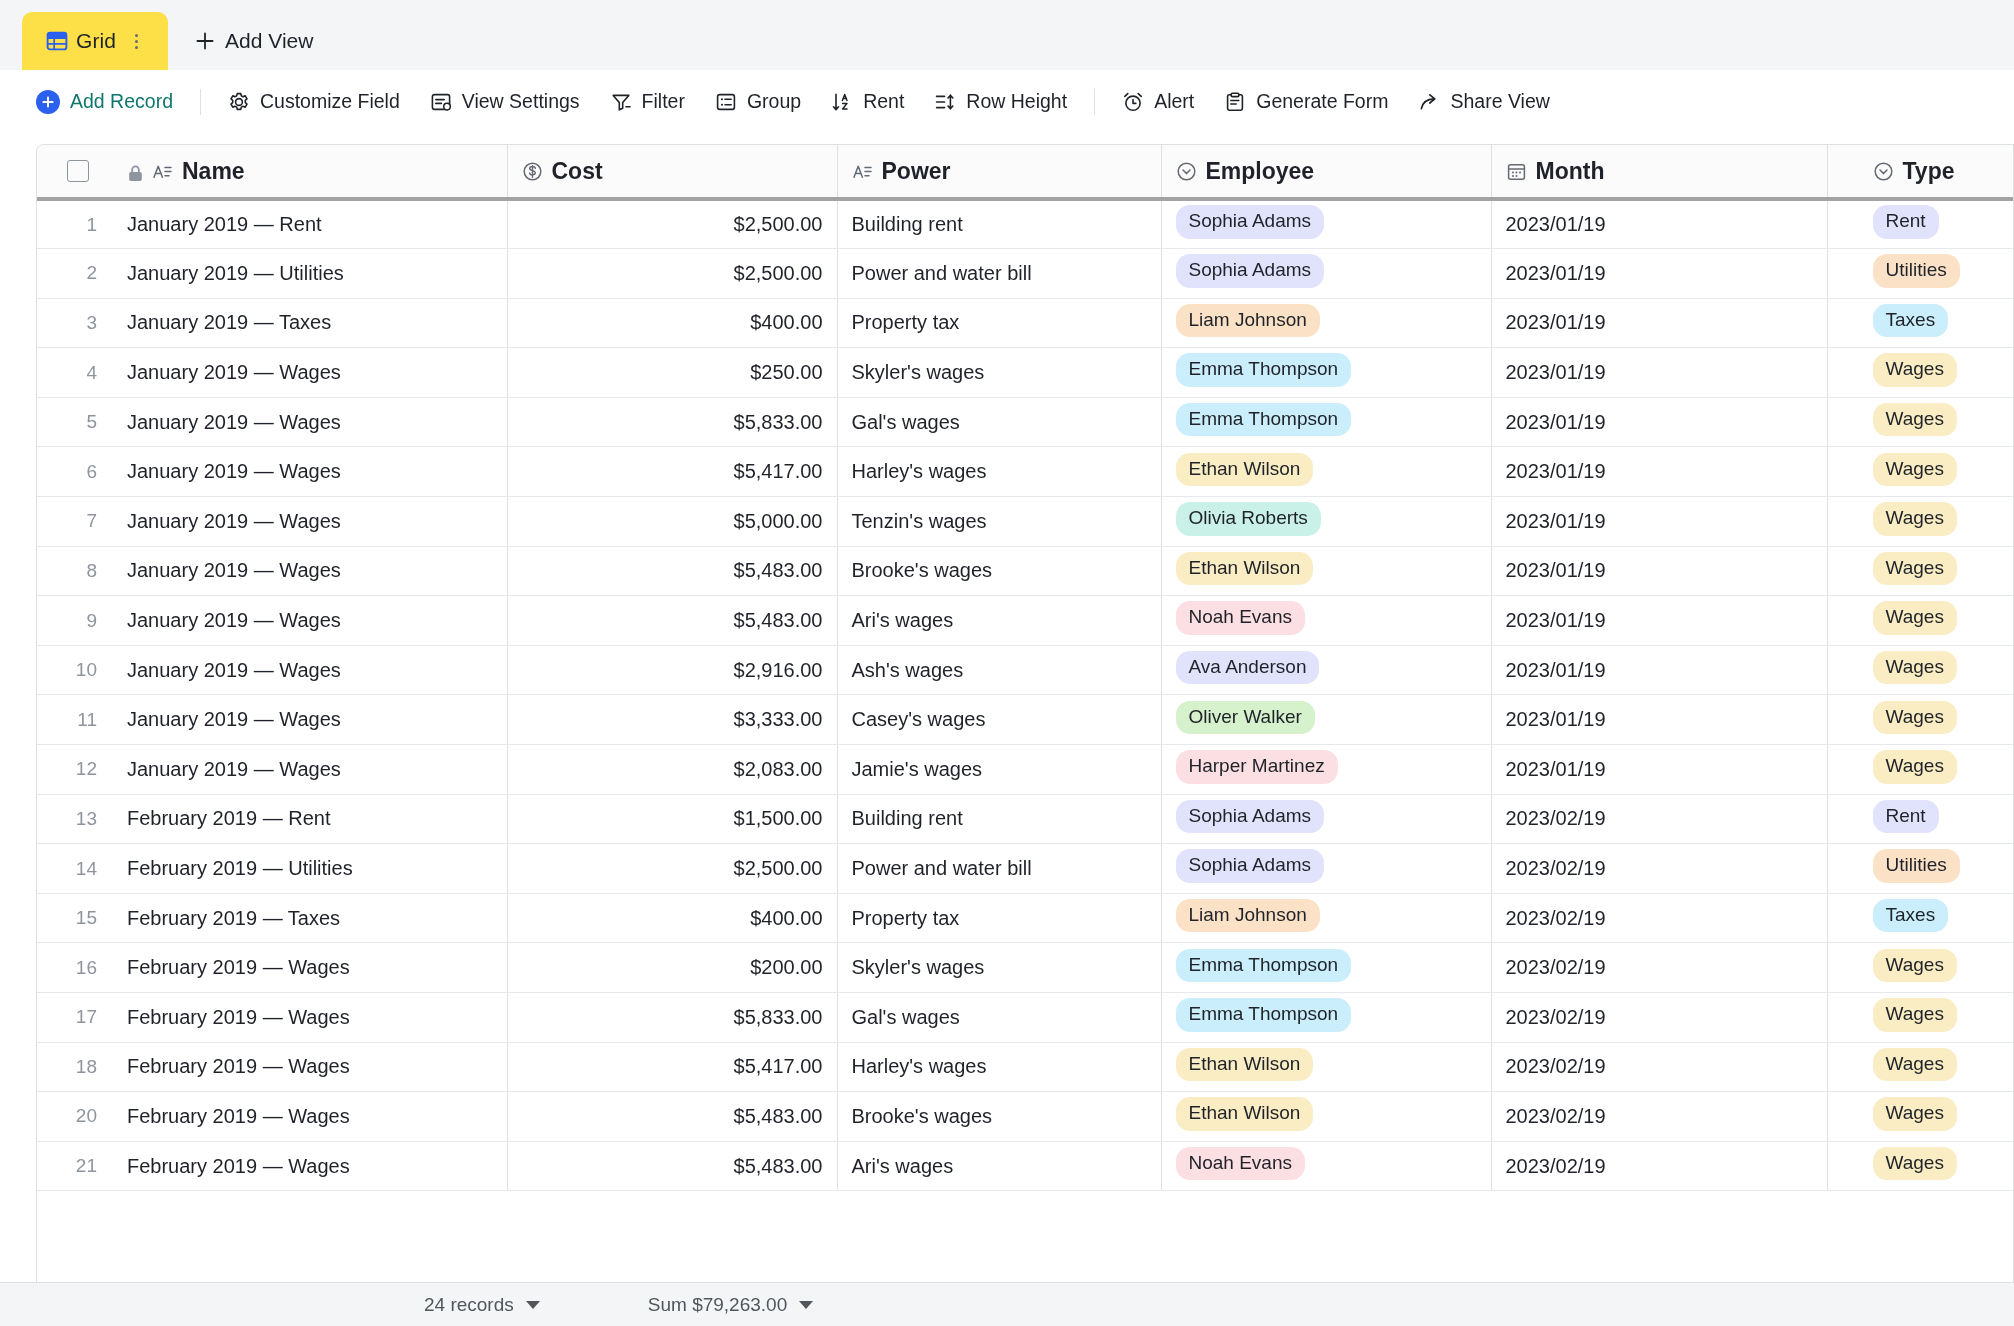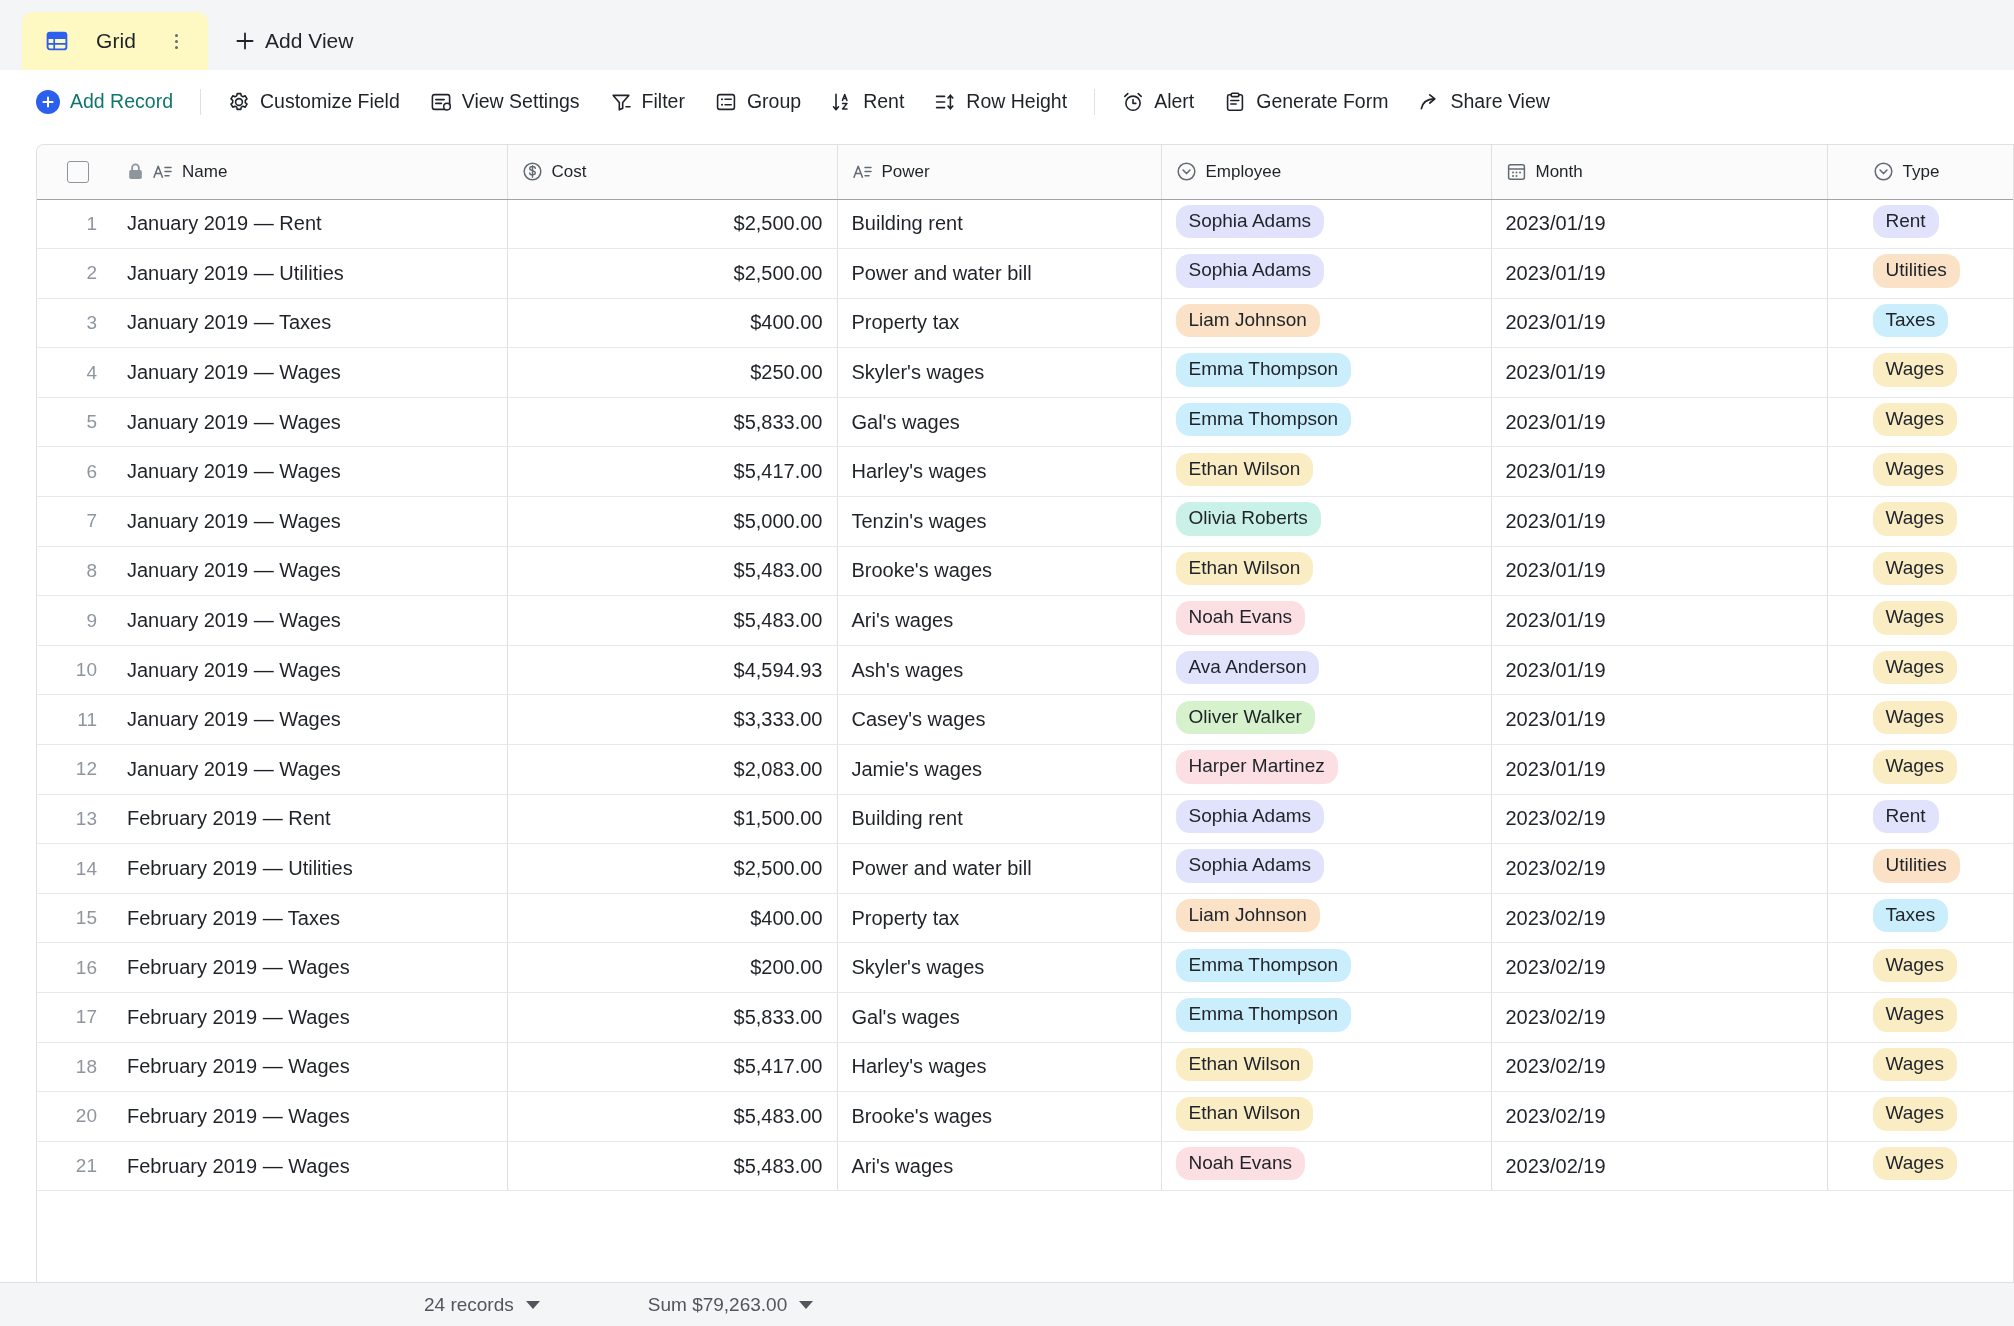--- a/index.html
+++ b/index.html
@@ -18,25 +18,25 @@
     display: flex;
     align-items: flex-end;
     position: relative;
   }
   .tabbar::after {
     content: "";
     position: absolute; left: 0; right: 0; bottom: 0;
     height: 0px;
   }
   .tab {
-    display: flex; align-items: center; gap: 28px;
+    display: flex; align-items: center; gap: 8px;
     height: 58px;
     margin-left: 22px;
     padding: 0 22px 0 24px;
-    background: #fef9c3;
+    background: #fde047;
     border-radius: 10px 10px 0 0;
     position: relative;
   }
   .tab-label { font-size: 21px; color: #1f2329; letter-spacing: .1px; }
   .tab-grid-icon { width: 22px; height: 22px; display: block; }
   .tab-dots {
     width: 20px; height: 22px;
     display: flex; flex-direction: column; align-items: center;
     justify-content: center; gap: 3px;
     margin-left: 2px;
@@ -84,24 +84,24 @@
     border: 1px solid #dee0e3;
     border-bottom: none;
     border-radius: 8px 0 0 0;
     background: #fff;
     overflow: hidden;
   }
   table { border-collapse: collapse; width: 100%; table-layout: fixed; }
   thead th {
     height: 54px;
     background: #fbfbfc;
-    border-bottom: 1px solid #a3a3a3;
+    border-bottom: 4px solid #a3a3a3;
     border-right: 1px solid #dee0e3;
-    font-weight: 400;
-    font-size: 17px;
+    font-weight: 700;
+    font-size: 23px;
     color: #1f2329;
     text-align: left;
     padding: 0 14px;
     vertical-align: middle;
   }
   thead th .hcell { display: flex; align-items: center; gap: 9px; }
   thead th .hicon { width: 21px; height: 21px; display: block; flex: none; }
   thead th .lockicon { width: 17px; height: 19px; display: block; flex: none; margin-right: -1px;}
 
   tbody td {
@@ -462,21 +462,21 @@
           <td class="c-name">January 2019 — Wages</td>
           <td class="c-cost">$5,483.00</td>
           <td class="c-notes">Ari's wages</td>
           <td class="c-emp"><span class="chip" style="background:#fbdfe3">Noah Evans</span></td>
           <td class="c-month">2023/01/19</td>
           <td class="c-type"><span class="chip" style="background:#faecc3">Wages</span></td>
         </tr>
         <tr>
           <td class="c-idx">10</td>
           <td class="c-name">January 2019 — Wages</td>
-          <td class="c-cost">$4,594.93</td>
+          <td class="c-cost">$2,916.00</td>
           <td class="c-notes">Ash's wages</td>
           <td class="c-emp"><span class="chip" style="background:#e1e3fc">Ava Anderson</span></td>
           <td class="c-month">2023/01/19</td>
           <td class="c-type"><span class="chip" style="background:#faecc3">Wages</span></td>
         </tr>
         <tr>
           <td class="c-idx">11</td>
           <td class="c-name">January 2019 — Wages</td>
           <td class="c-cost">$3,333.00</td>
           <td class="c-notes">Casey's wages</td>

